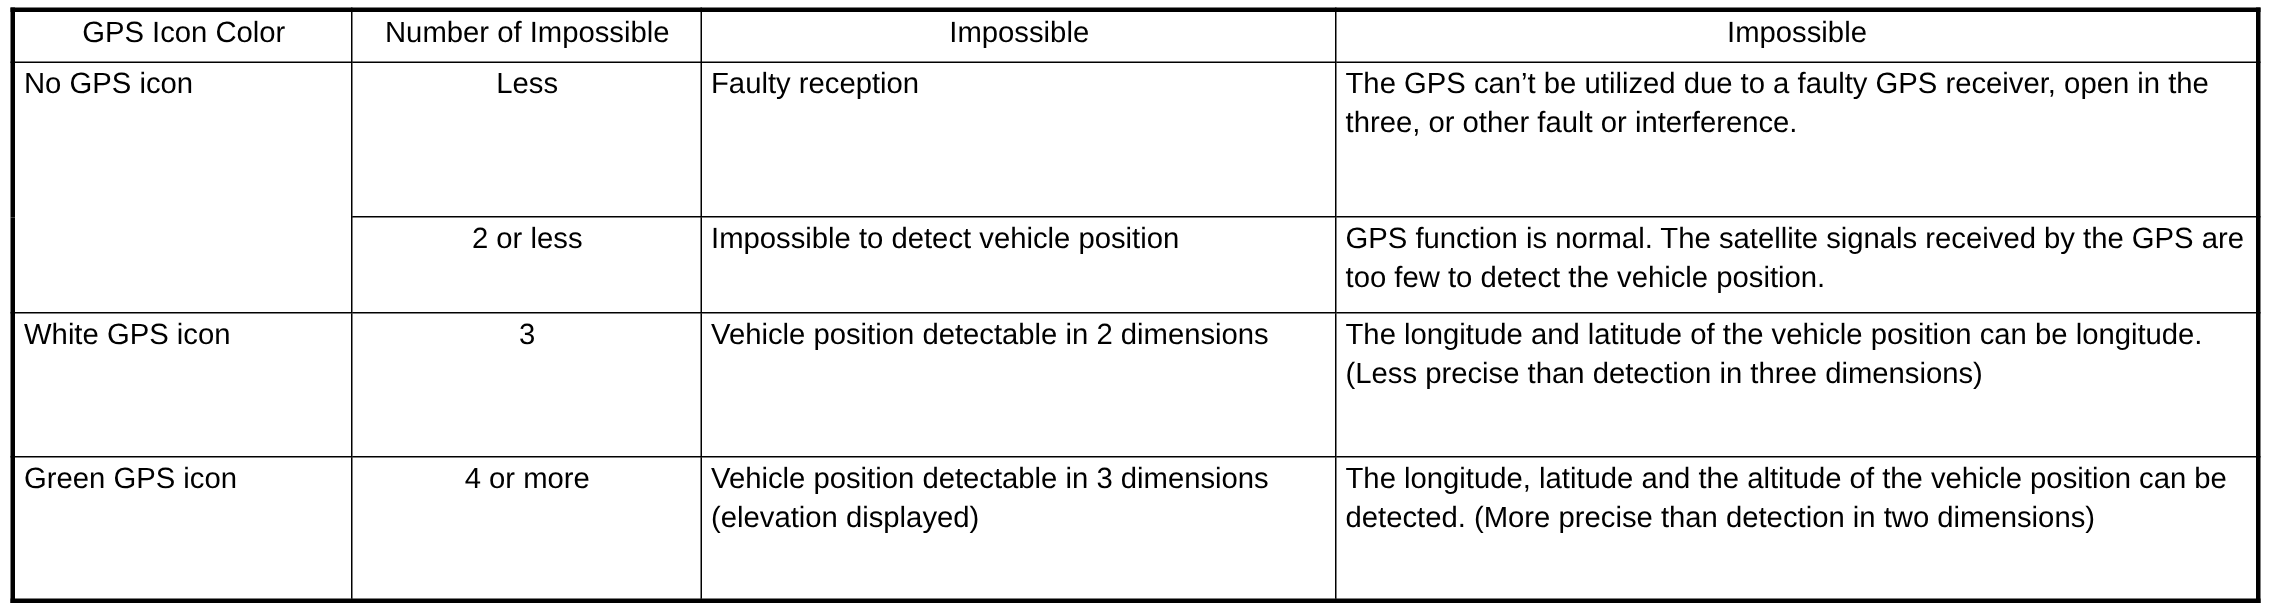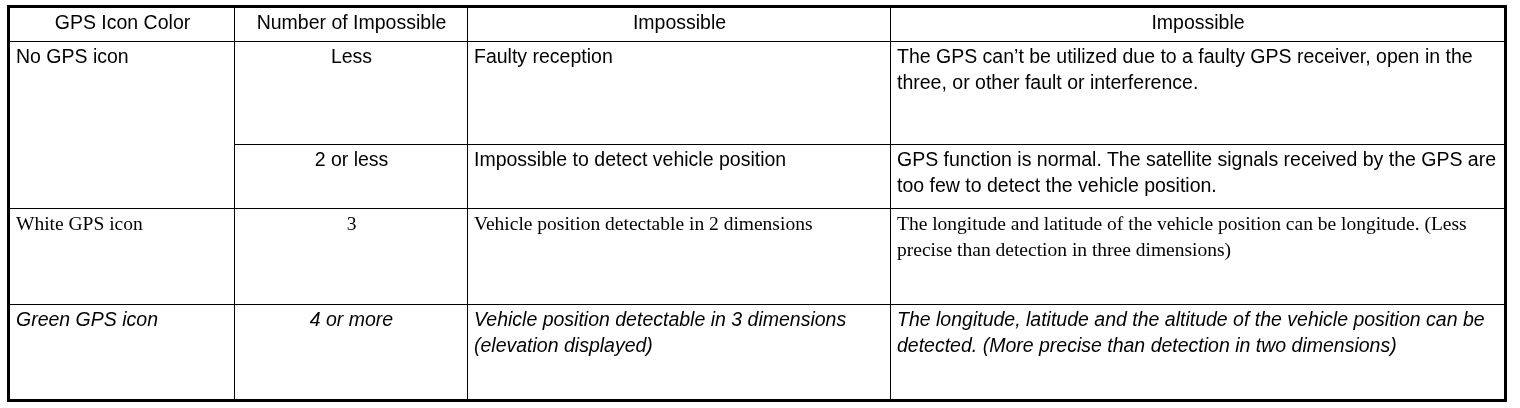--- a/index.html
+++ b/index.html
@@ -58,22 +58,22 @@
     padding-top: 0;
     padding-bottom: 0;
   }
 
   
   tbody td.text-left  { text-align: left; margin-left: 43px; }
   tbody td.text-center{ text-align: center; }
 
   tbody tr.row-1 { height: 103px; }
   tbody tr.row-2 { height: 64px; }
-  tbody tr.row-3 { height: 96px; font-family: Liberation Serif, serif; }
-  tbody tr.row-4 { height: 96px; font-style: italic; }
+  tbody tr.row-3 { height: 96px; }
+  tbody tr.row-4 { height: 96px; }
 
   td.merged-left { vertical-align: top; }
 </style>
 </head>
 <body>
 
 <div class="table-wrap">
   <table class="gps-table">
     <colgroup>
       <col class="c1">

